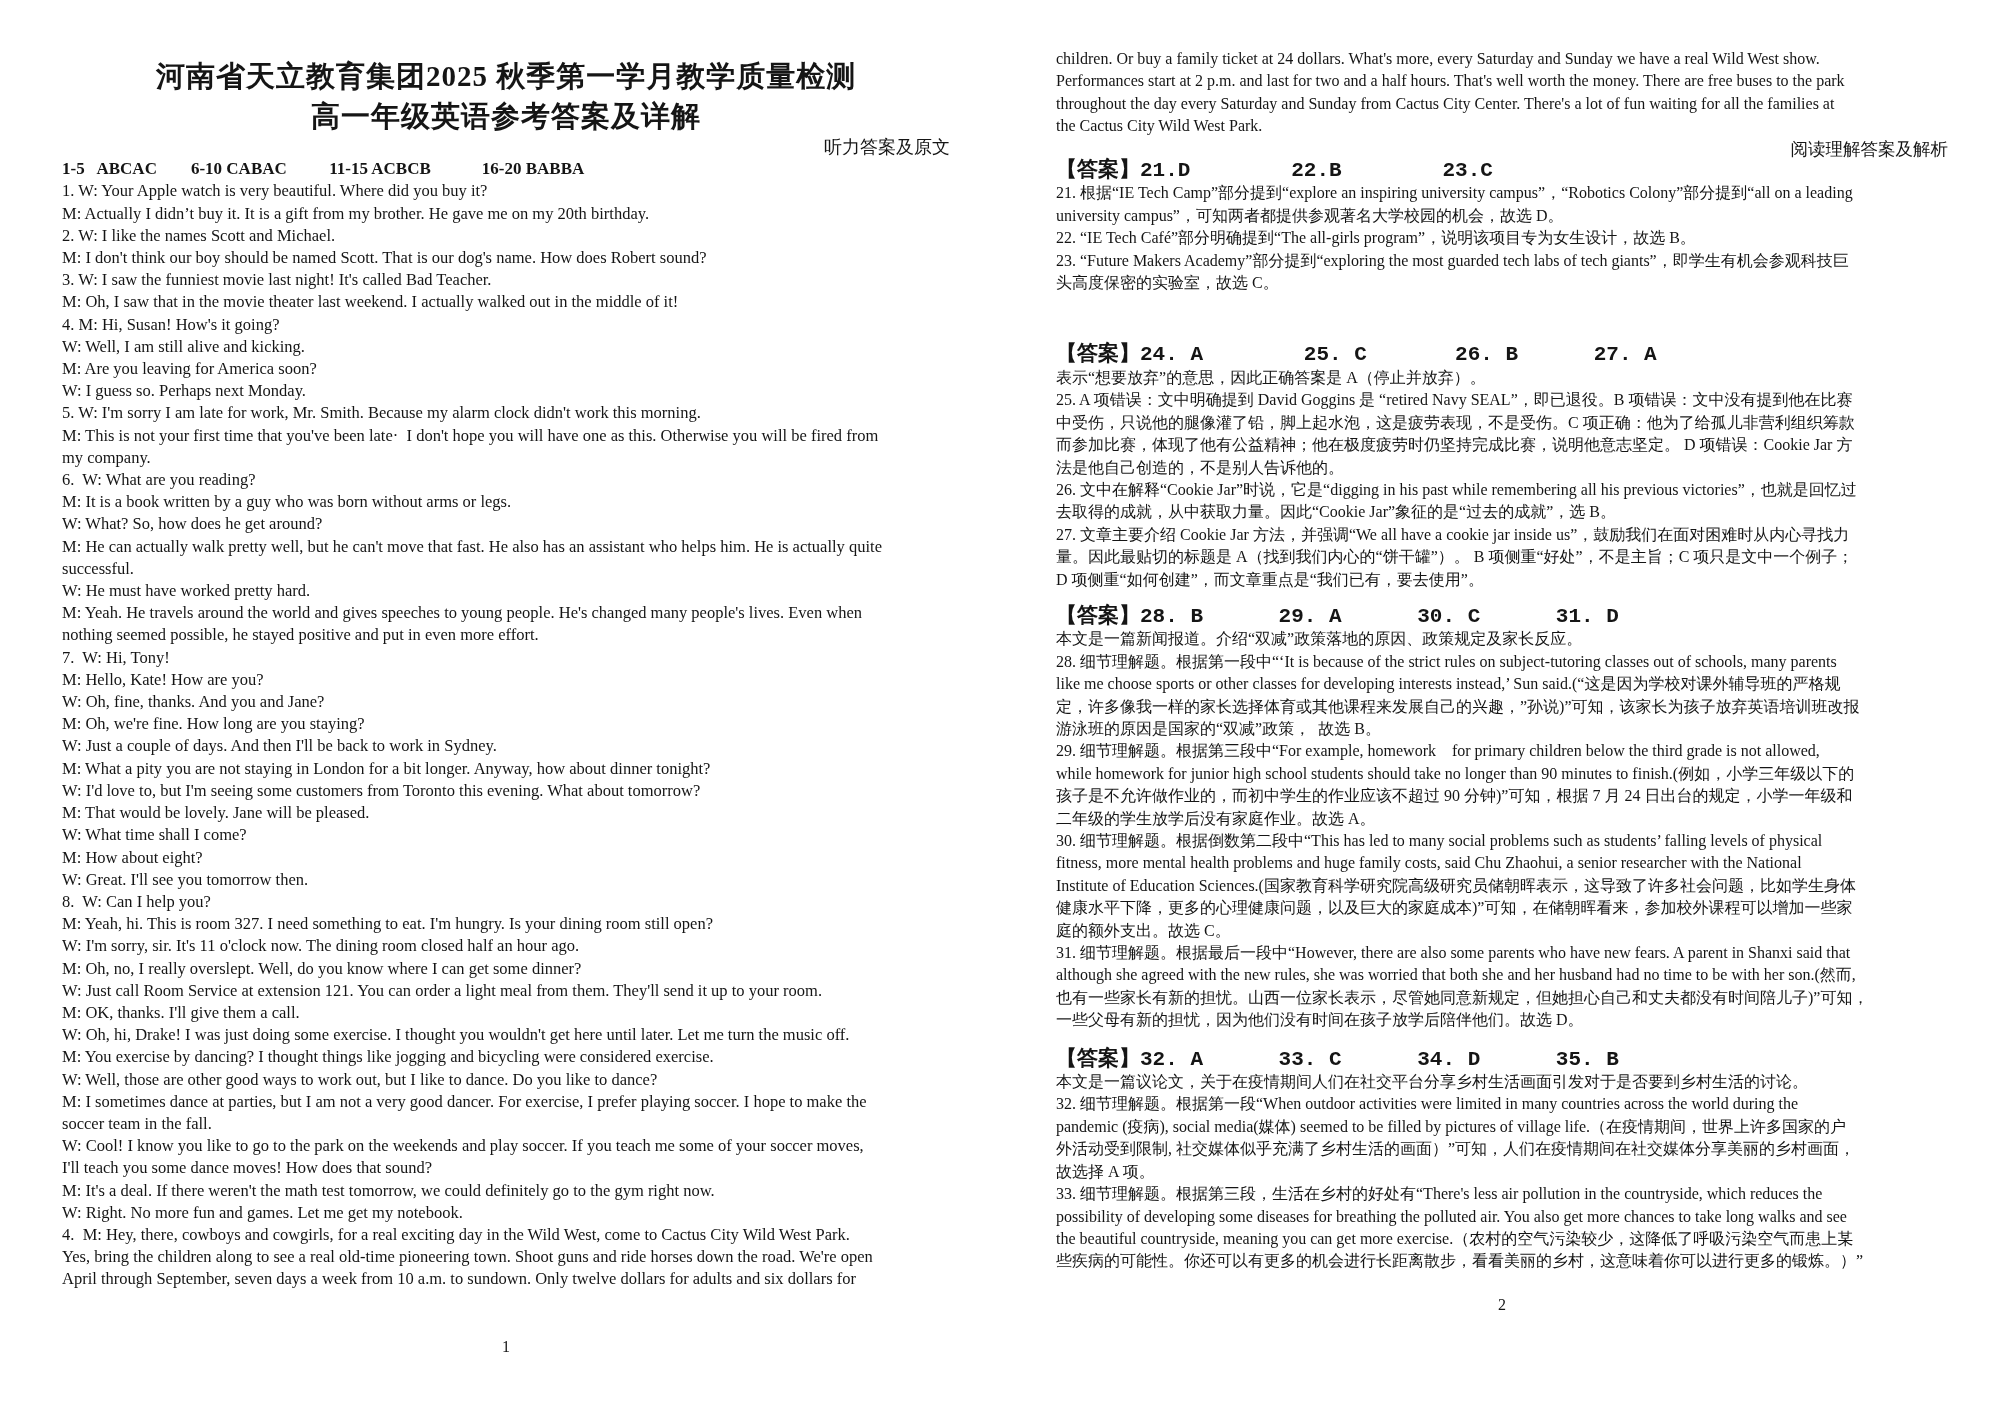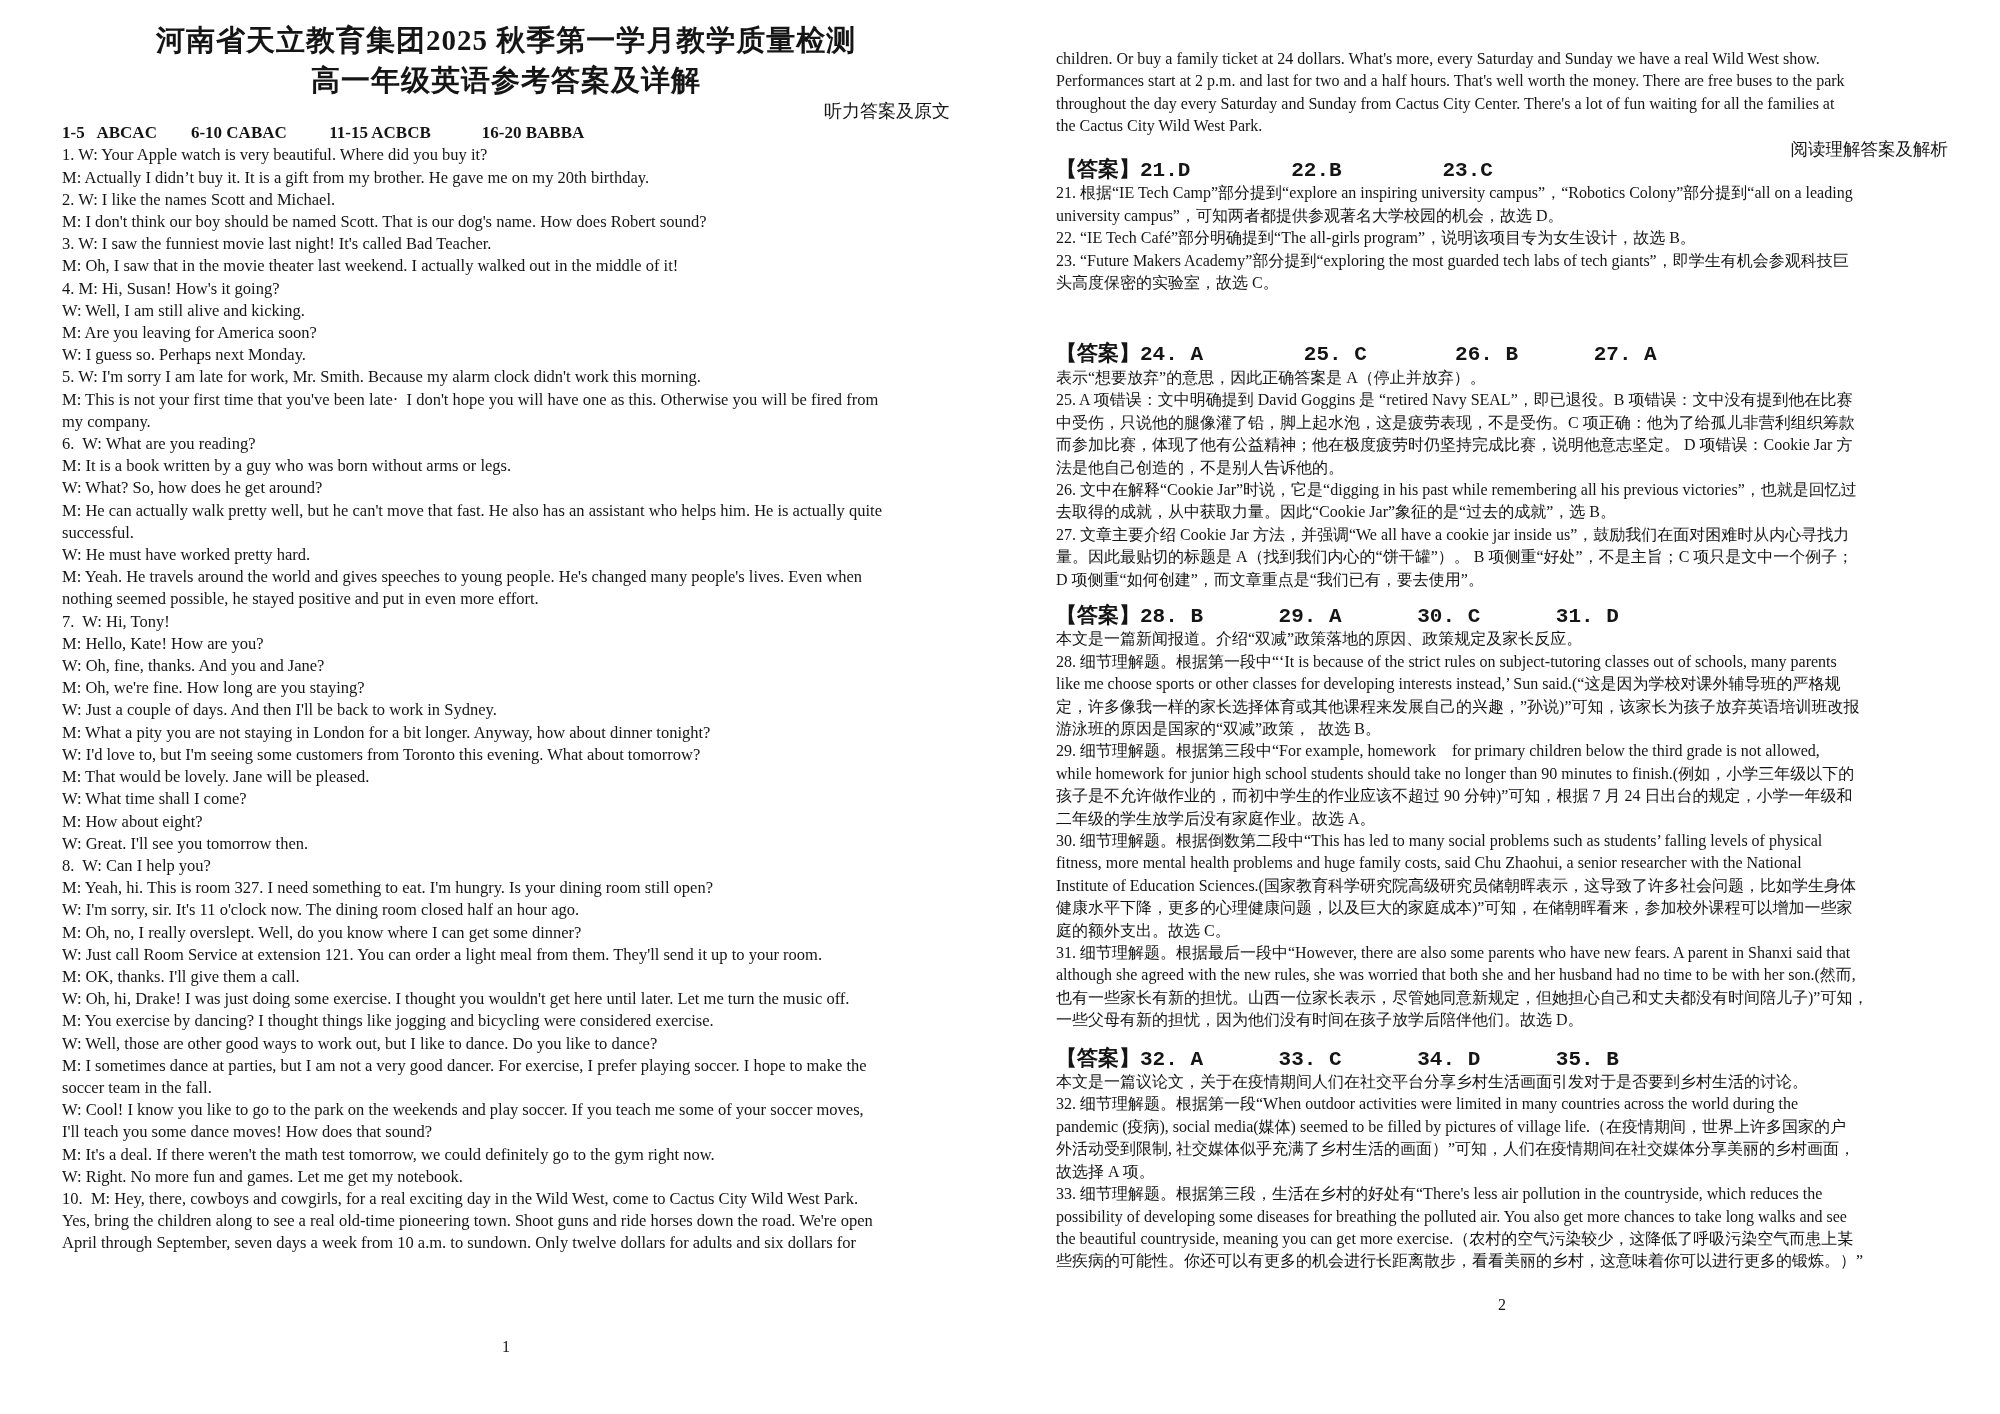--- a/index.html
+++ b/index.html
@@ -4,21 +4,21 @@
 <style>
   html,body{margin:0;padding:0;}
   body{
     width:2000px;height:1414px;position:relative;background:#ffffff;
     font-family:"Liberation Serif","DejaVu Serif",serif;color:#151515;
     overflow:hidden;
   }
   .page{position:absolute;top:0;height:1414px;background:#ffffff;}
   #page1{left:62px;width:888px;}
   #page2{left:1056px;width:892px;}
-  .content1{padding-top:20px;}
+  .content1{padding-top:56px;}
   .content2{padding-top:48px;}
   .line{white-space:pre-wrap;font-size:16.5px;line-height:22.2px;min-height:22.2px;}
   #page2 .line{font-size:16px;line-height:22.4px;min-height:22.4px;}
   .line.title{font-size:29px;line-height:40px;min-height:40px;font-weight:700;text-align:center;letter-spacing:1px;}
   .line.heading{font-weight:400;font-size:18px;text-align:right;}
   .line.key{font-weight:700;font-size:17px;}
   #page2 .line.heading{font-size:17.5px;margin-left:18px;}
   #page2 .line.key{font-size:21px;font-family:Liberation Mono, monospace;}
   .pagenum{position:absolute;left:0;width:100%;text-align:center;font-size:16px;color:#151515;}
   #page1 .pagenum{top:1338px;}
@@ -73,21 +73,21 @@
       <div class="line text">M: OK, thanks. I'll give them a call.</div>
       <div class="line text">W: Oh, hi, Drake! I was just doing some exercise. I thought you wouldn't get here until later. Let me turn the music off.</div>
       <div class="line text">M: You exercise by dancing? I thought things like jogging and bicycling were considered exercise.</div>
       <div class="line text">W: Well, those are other good ways to work out, but I like to dance. Do you like to dance?</div>
       <div class="line text">M: I sometimes dance at parties, but I am not a very good dancer. For exercise, I prefer playing soccer. I hope to make the</div>
       <div class="line text">soccer team in the fall.</div>
       <div class="line text">W: Cool! I know you like to go to the park on the weekends and play soccer. If you teach me some of your soccer moves,</div>
       <div class="line text">I'll teach you some dance moves! How does that sound?</div>
       <div class="line text">M: It's a deal. If there weren't the math test tomorrow, we could definitely go to the gym right now.</div>
       <div class="line text">W: Right. No more fun and games. Let me get my notebook.</div>
-      <div class="line text">10.  M: Hey, there, cowboys and cowgirls, for a real exciting day in the Wild West, come to Cactus City Wild West Park.</div>
+      <div class="line text">4.  M: Hey, there, cowboys and cowgirls, for a real exciting day in the Wild West, come to Cactus City Wild West Park.</div>
       <div class="line text">Yes, bring the children along to see a real old-time pioneering town. Shoot guns and ride horses down the road. We're open</div>
       <div class="line text">April through September, seven days a week from 10 a.m. to sundown. Only twelve dollars for adults and six dollars for</div>
     </div>
   <div class="pagenum">1</div>
 </div>
 
 <div class="page" id="page2">
   <div class="content2">
       <div class="line text">children. Or buy a family ticket at 24 dollars. What's more, every Saturday and Sunday we have a real Wild West show.</div>
       <div class="line text">Performances start at 2 p.m. and last for two and a half hours. That's well worth the money. There are free buses to the park</div>

